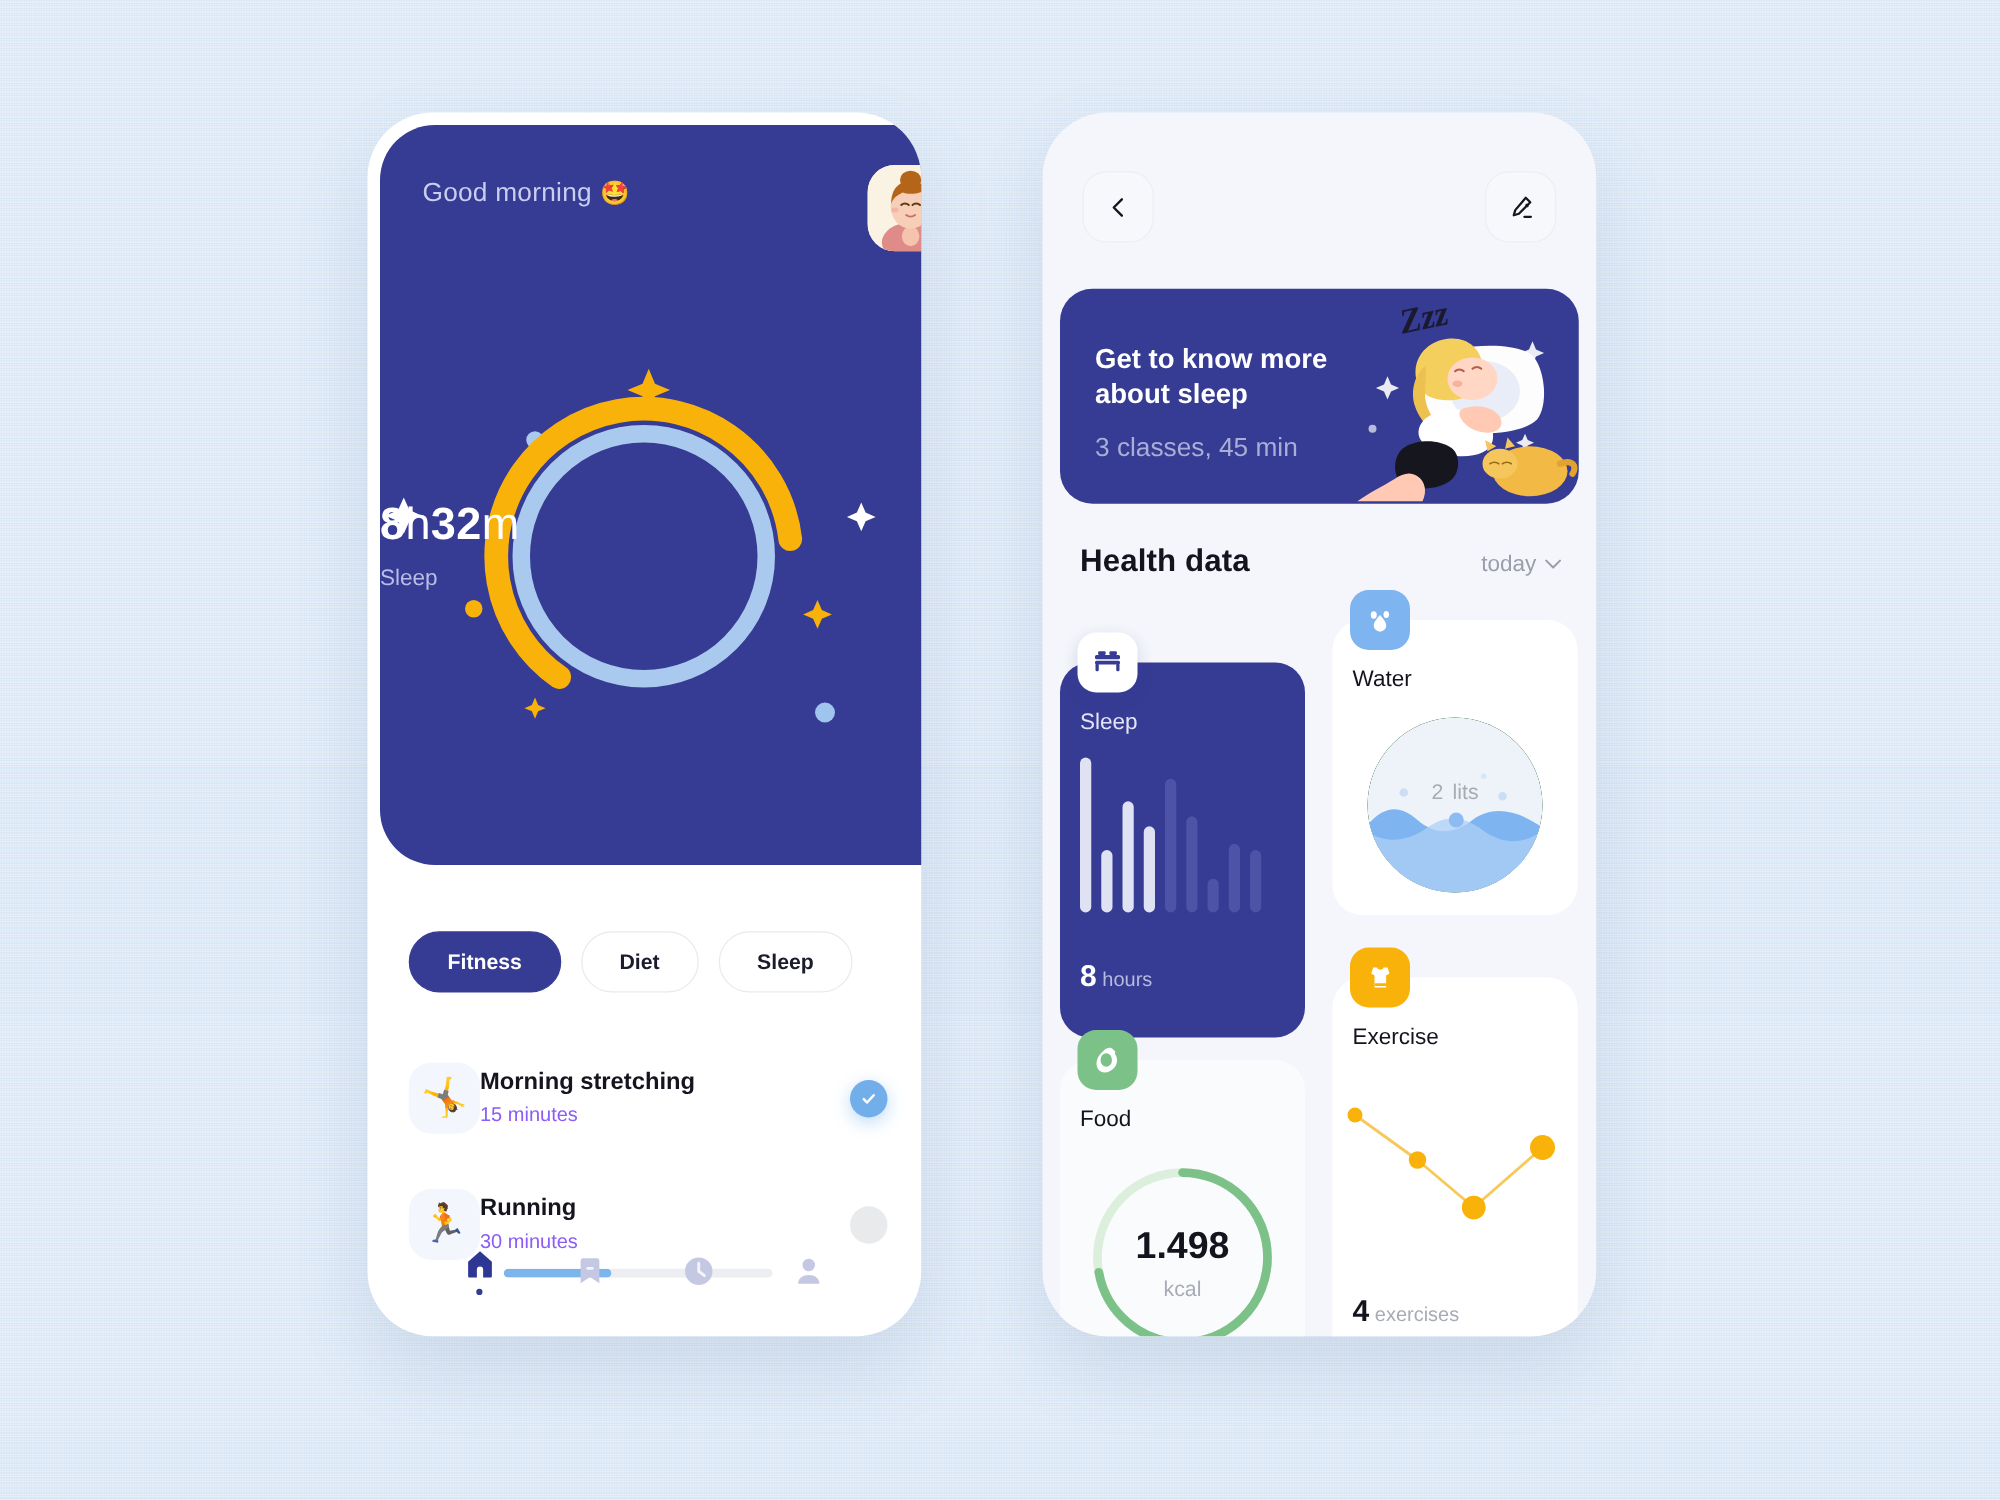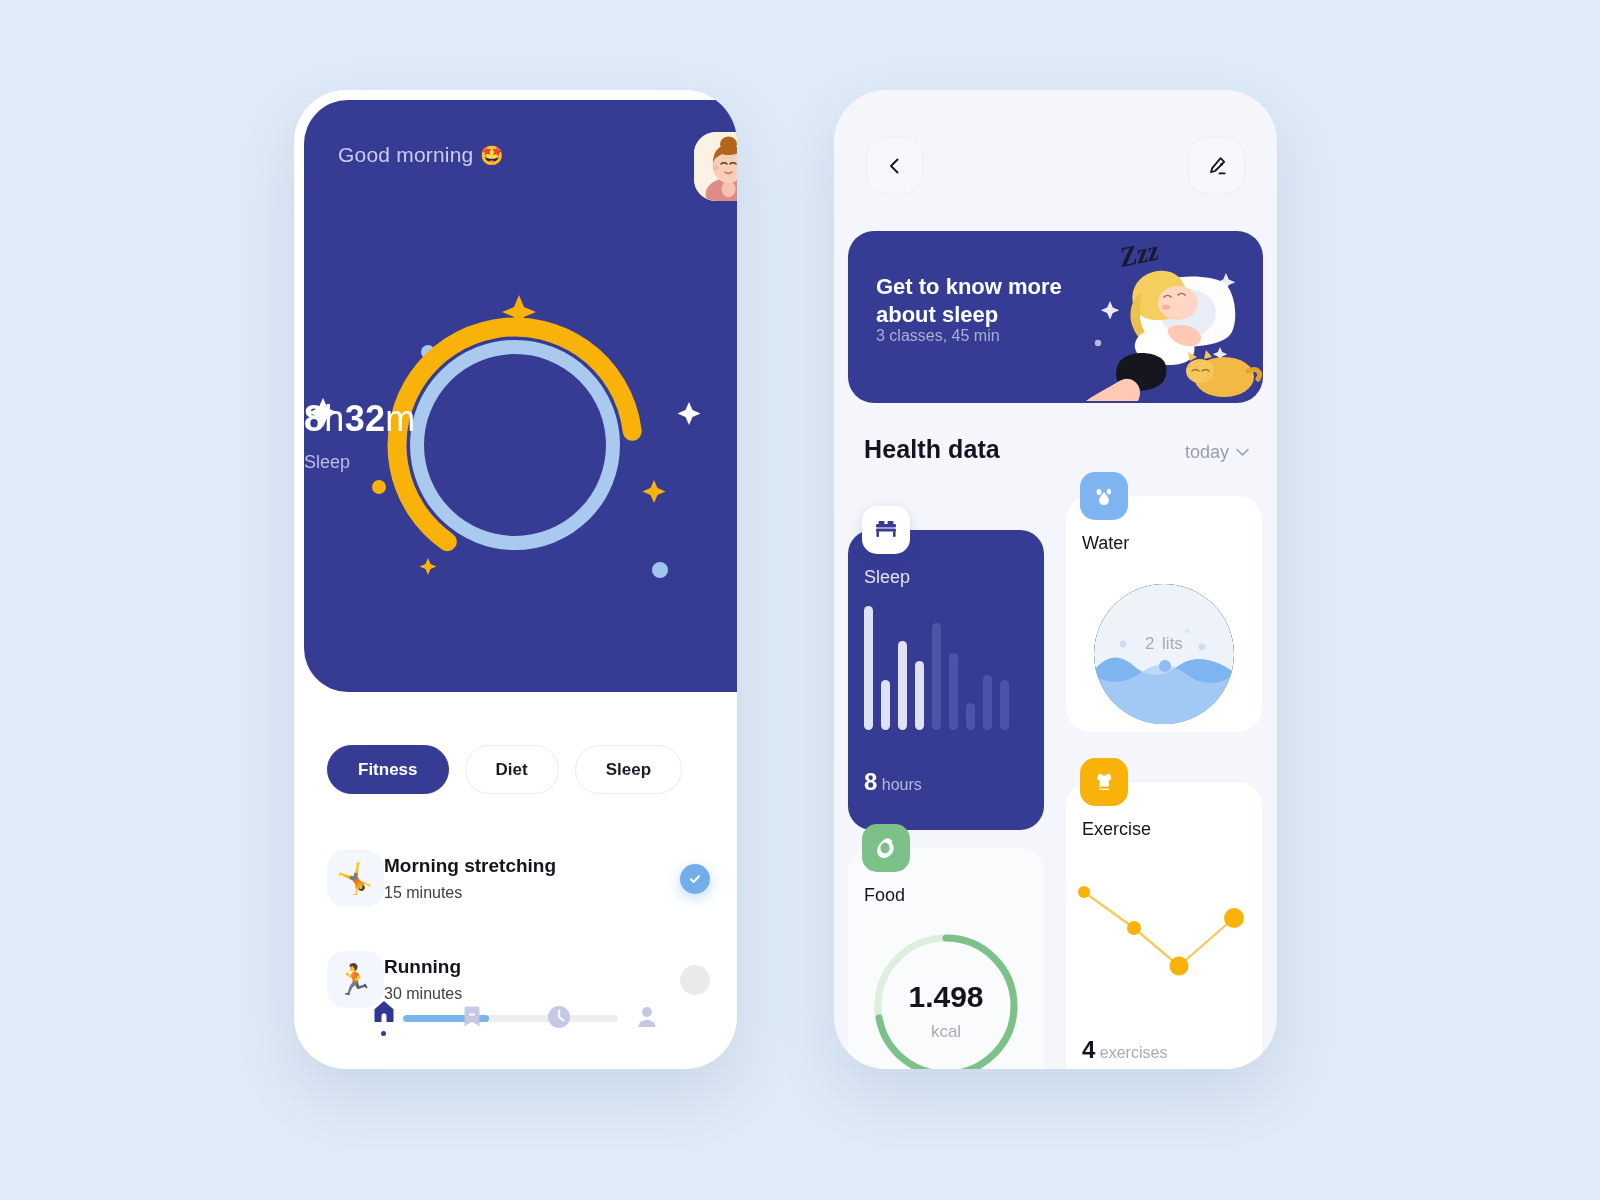--- a/index.html
+++ b/index.html
@@ -100,21 +100,21 @@
   #activity-0 { top: 760px; }
   #activity-1 { top: 861px; }
   .act-icon {
     width: 57px; height: 57px; border-radius: 18px;
     background: #f3f7fd; flex: none;
     display: flex; align-items: center; justify-content: center;
     font-size: 30px; line-height: 1;
   }
   .act-body { flex: 1; }
   .act-title { font-size: 19px; font-weight: 700; color: #15151f; }
-  .act-time { font-size: 16px; color: #404040; margin-top: 7px; }
+  .act-time { font-size: 16px; color: #8b5cf6; margin-top: 7px; }
   .act-check {
     width: 30px; height: 30px; border-radius: 50%;
     background: #72aeea; flex: none;
     display: flex; align-items: center; justify-content: center;
     color: #fff; font-size: 15px;
     box-shadow: 0 4px 14px rgba(114,174,234,.45);
   }
   .act-check.off { background: #e9eaec; box-shadow: none; }
   .act-progress {
     position: absolute; left: 109px; top: 925px;
@@ -147,22 +147,22 @@
     width: 415px; height: 172px;
     background: #363b93; border-radius: 26px;
     overflow: hidden;
   }
   .promo-title {
     position: absolute; left: 28px; top: 42px;
     font-size: 22px; line-height: 1.28; font-weight: 700; color: #fff;
     width: 215px;
   }
   .promo-sub {
-    position: absolute; left: 28px; top: 96px;
-    font-size: 16px; color: #a9aed6;
+    position: absolute; left: 28px; top: 116px;
+    font-size: 21px; color: #a9aed6;
   }
 
   .sect {
     position: absolute; left: 30px; right: 28px; top: 345px;
     display: flex; align-items: baseline; justify-content: space-between;
   }
   .sect-title { font-size: 25px; font-weight: 700; color: #14141e; letter-spacing: .1px;}
   .sect-filter { font-size: 18px; color: #9a9dab; display: flex; align-items: center; gap: 7px;}
 
   .hcard {
@@ -193,21 +193,21 @@
   .bars i.dim { background: #4d53a6; }
 
   #card-water {
     left: 232px; top: 406px; width: 196px; height: 236px;
     background: #ffffff;
   }
   #card-water .hc-badge { background: #7eb5f0; }
   #card-water .hc-label { color: #14141e; }
   .water-circle {
     position: absolute; left: 50%; transform: translateX(-50%);
-    top: 88px; width: 140px; height: 140px; border-radius: 50%;
+    top: 78px; width: 140px; height: 140px; border-radius: 50%;
     background: #14532d; overflow: hidden;
   }
   .water-val {
     position: absolute; left: 0; right: 0; top: 41px; text-align: center;
     z-index: 3; font-size: 27px; font-weight: 700; color: #15151f;
   }
   .water-val span { font-size: 17px; font-weight: 400; color: #a8abb6; }
 
   #card-food {
     left: 14px; top: 758px; width: 196px; height: 250px;

